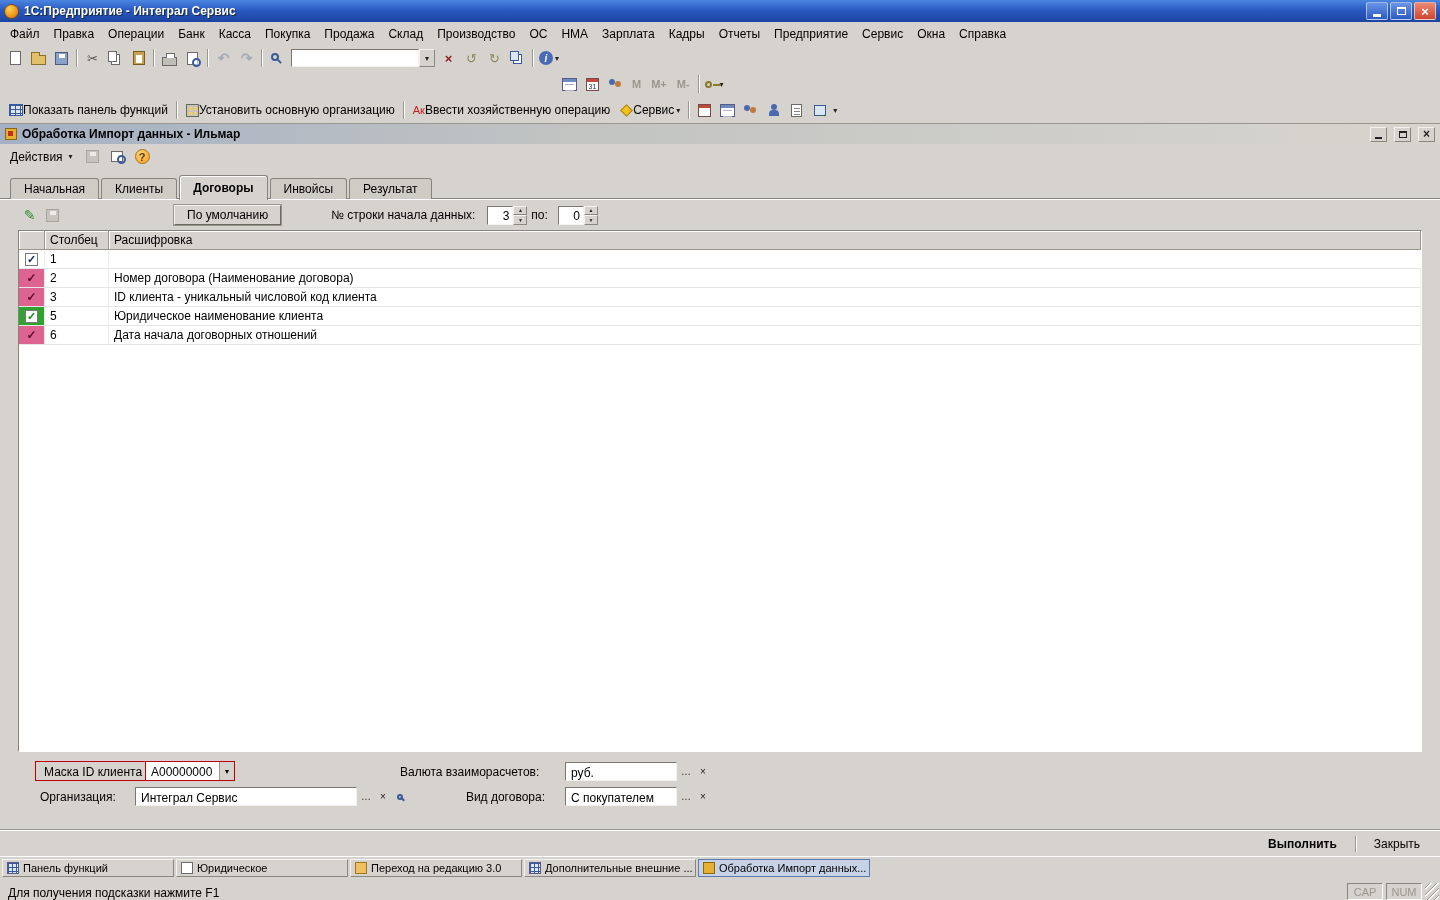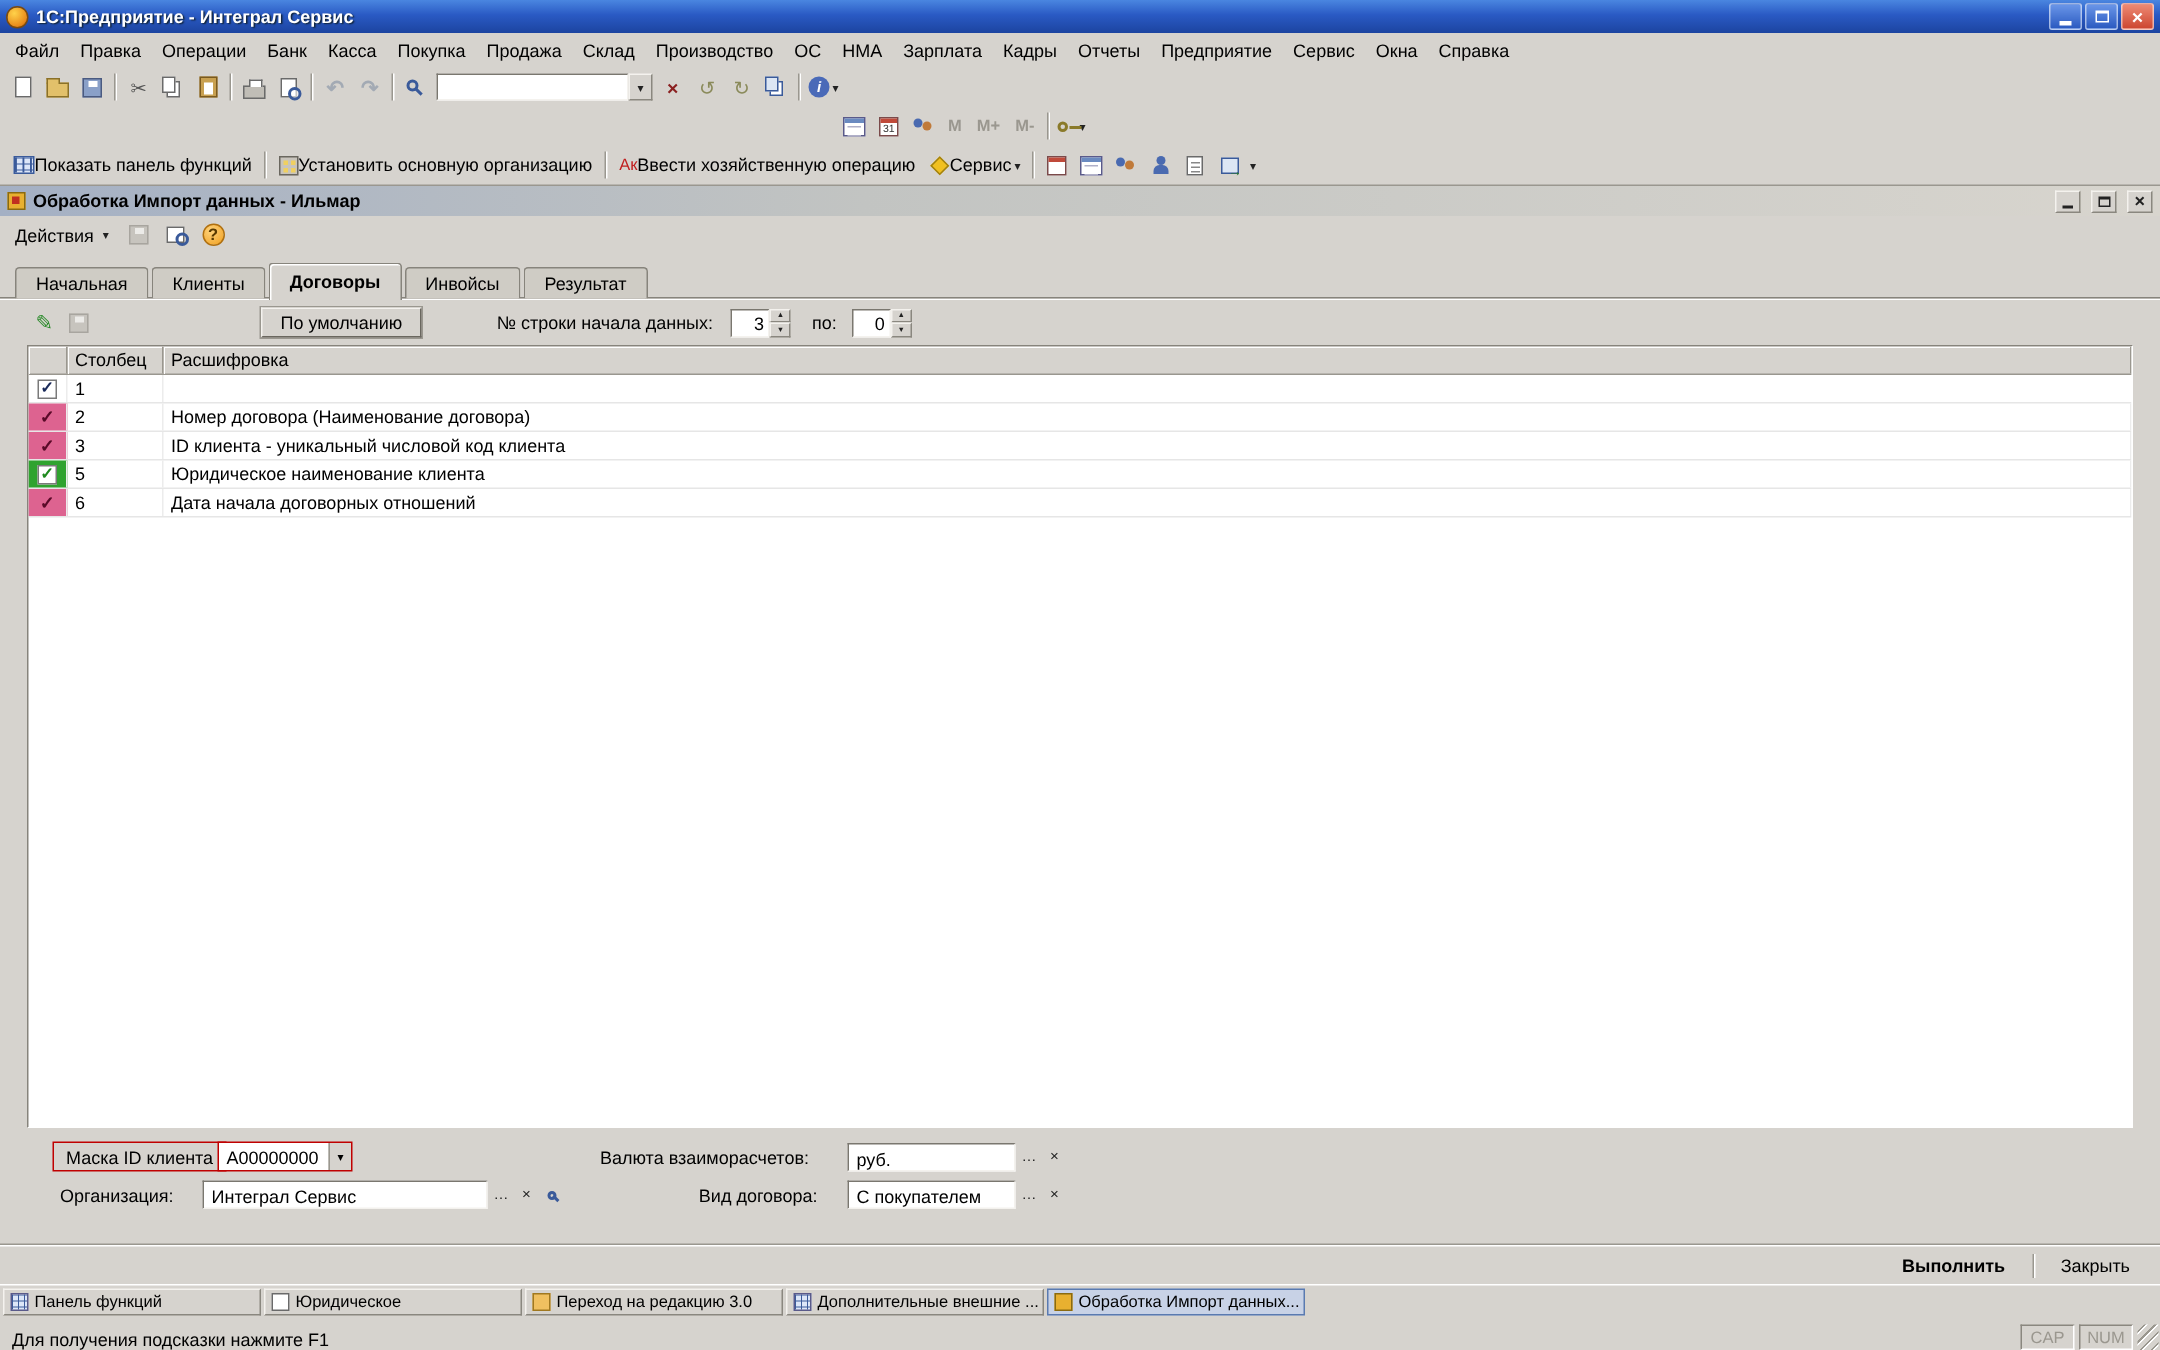--- a/index.html
+++ b/index.html
@@ -377,21 +377,21 @@
         </div>
       <div class="push-btn" style="margin-left:110px">По умолчанию</div>
       <span class="lbl" style="position:static;margin-left:50px">№ строки начала данных:</span>
       <div class="spinner" style="margin-left:12px">
         <div class="spin-value">3</div>
         <div class="spin-btns">
           <div class="sb">▲</div>
           <div class="sb">▼</div>
         </div>
       </div>
-      <span class="lbl" style="position:static;margin-left:14px">по:</span>
+      <span class="lbl" style="position:static;margin-left:4px">по:</span>
       <div class="spinner" style="margin-left:10px">
         <div class="spin-value">0</div>
         <div class="spin-btns">
           <div class="sb">▲</div>
           <div class="sb">▼</div>
         </div>
       </div>
     </div>
 
     <div class="grid">
@@ -451,21 +451,21 @@
         <div class="fbtn">
             <span>…</span>
           </div>
         <div class="fbtn">
             <span>×</span>
           </div>
       </div>
 
       <span class="lbl" style="left:40px;top:38px">Организация:</span>
       <div class="fgroup" style="left:135px;top:35px">
-        <div class="field" style="width:190px">Интеграл Сервис</div>
+        <div class="field" style="width:222px">Интеграл Сервис</div>
         <div class="fbtn">
             <span>…</span>
           </div>
         <div class="fbtn">
             <span>×</span>
           </div>
         <div class="fbtn">
             <span class="i-find"></span>
           </div>
       </div>

